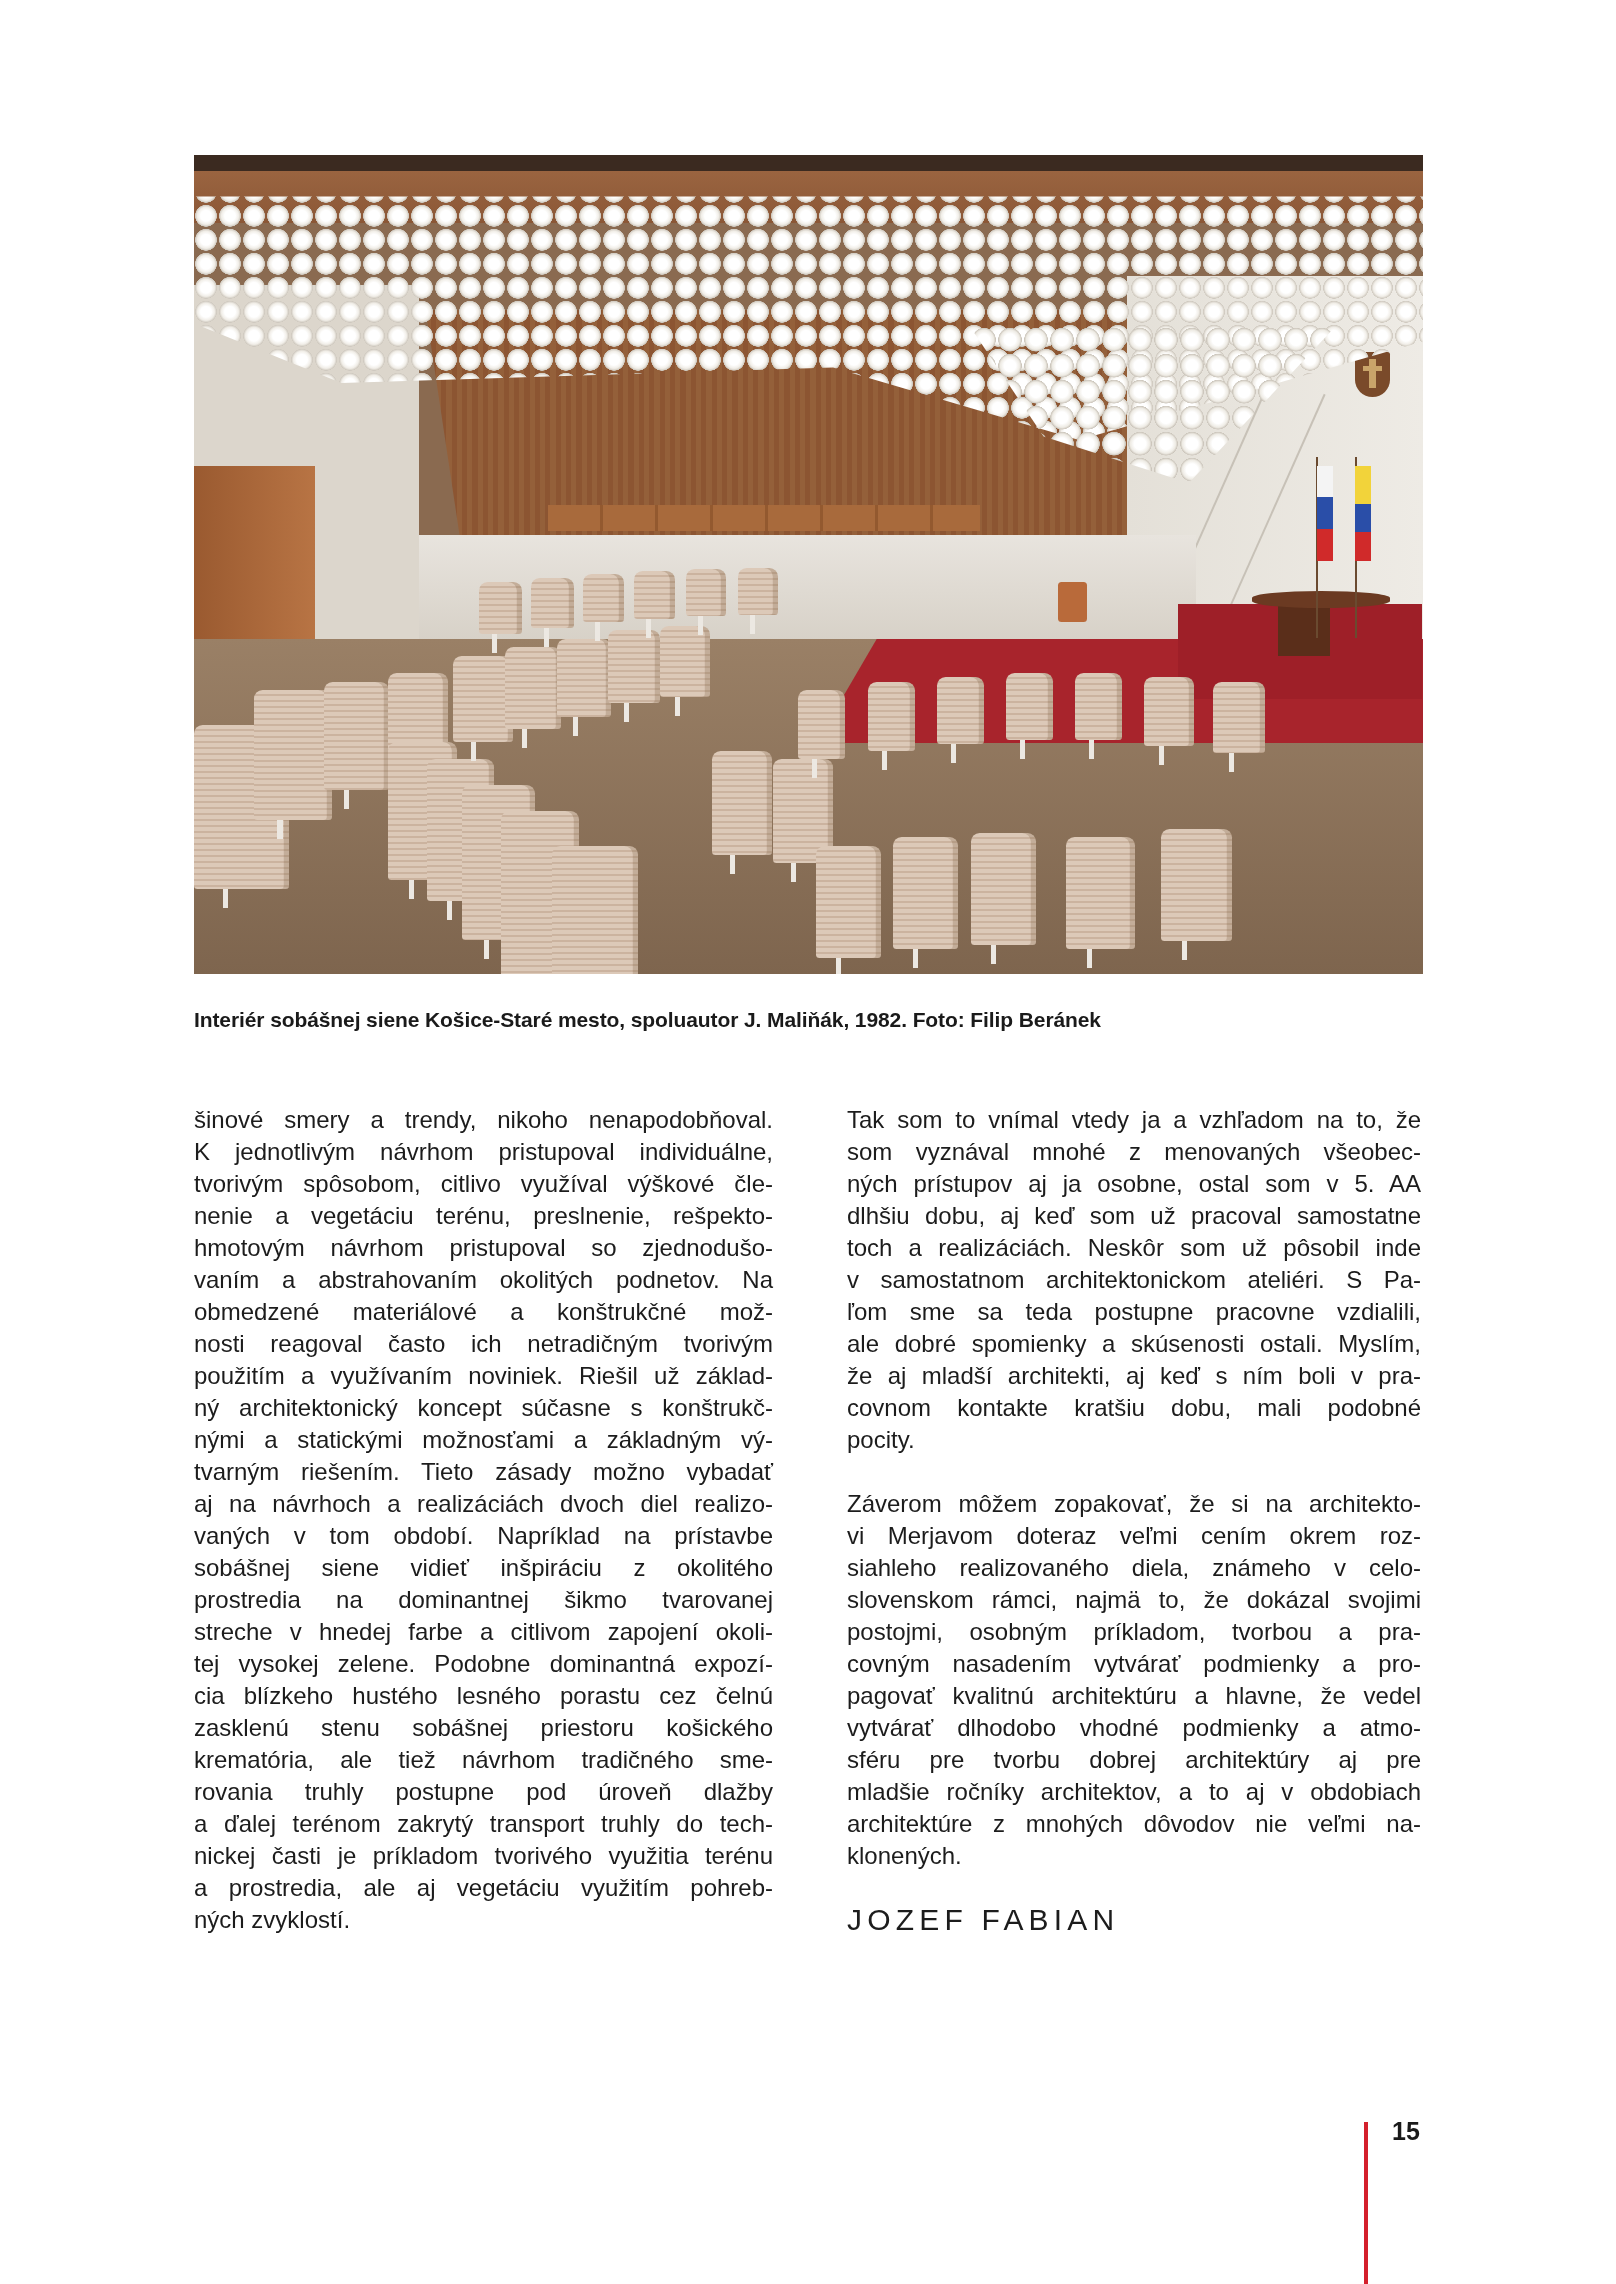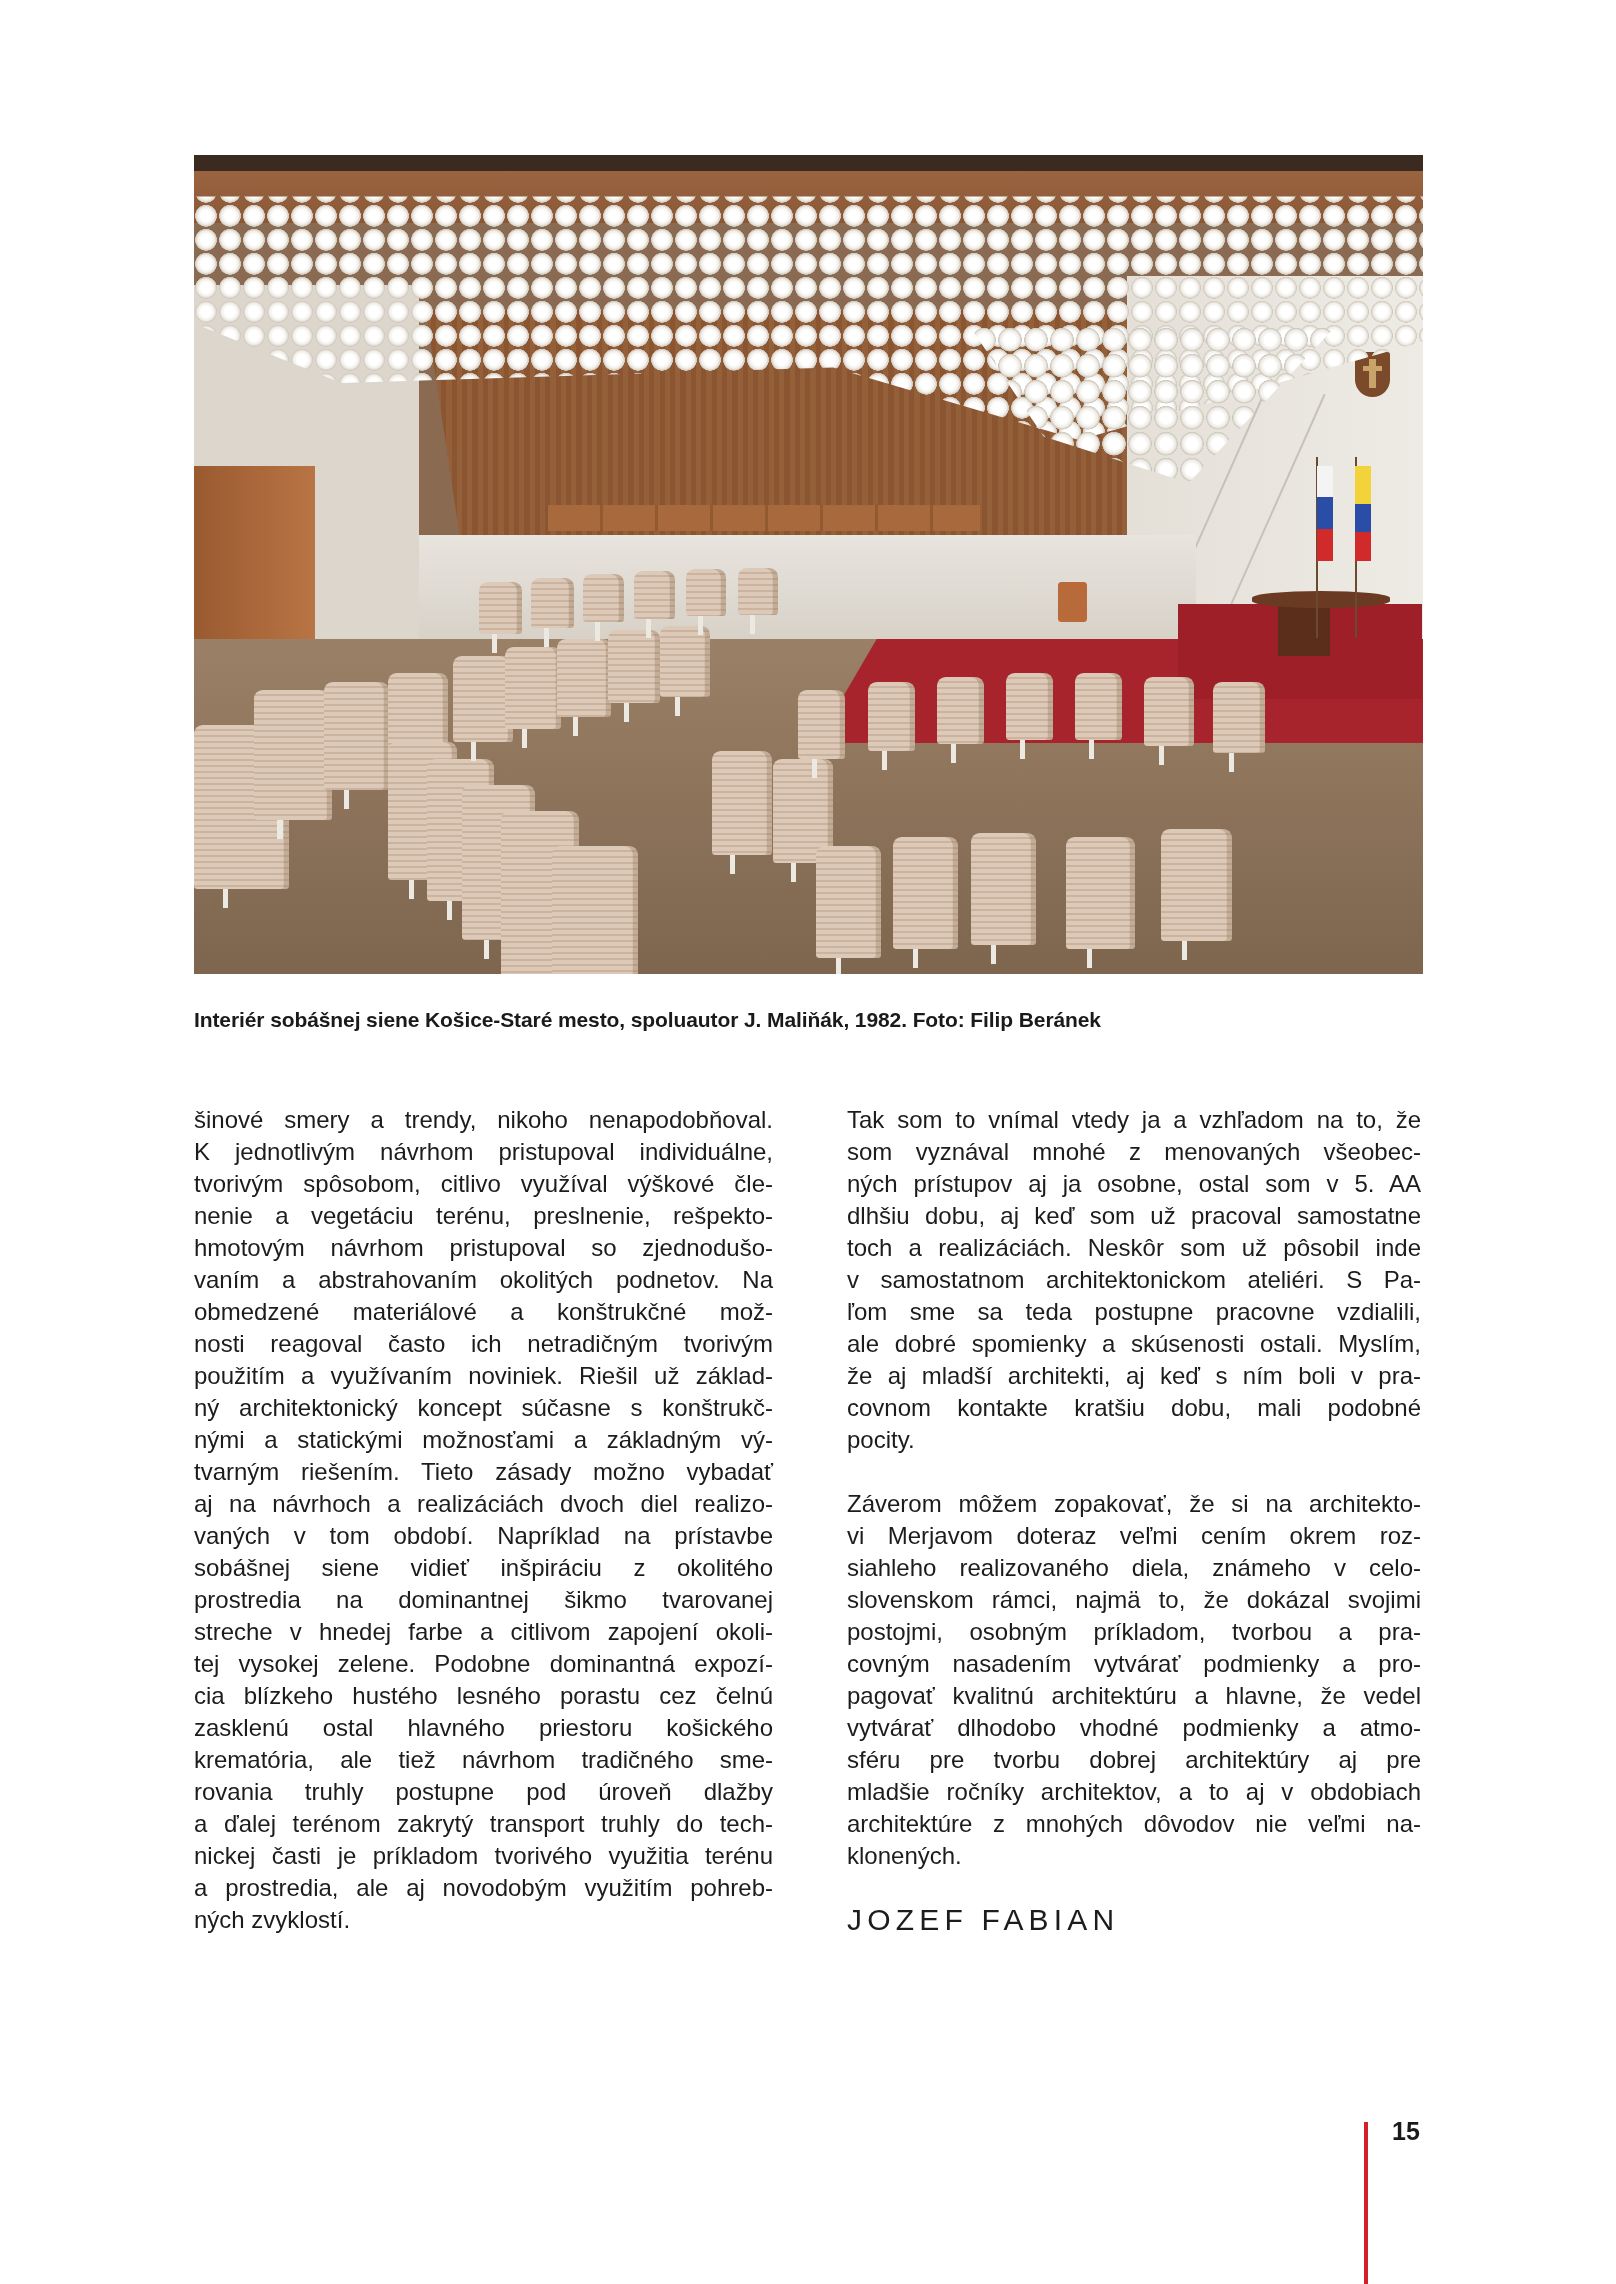--- a/index.html
+++ b/index.html
@@ -156,26 +156,26 @@
   <span class="line">ný architektonický koncept súčasne s konštrukč-</span>
   <span class="line">nými a statickými možnosťami a základným vý-</span>
   <span class="line">tvarným riešením. Tieto zásady možno vybadať</span>
   <span class="line">aj na návrhoch a realizáciách dvoch diel realizo-</span>
   <span class="line">vaných v tom období. Napríklad na prístavbe</span>
   <span class="line">sobášnej siene vidieť inšpiráciu z okolitého</span>
   <span class="line">prostredia na dominantnej šikmo tvarovanej</span>
   <span class="line">streche v hnedej farbe a citlivom zapojení okoli-</span>
   <span class="line">tej vysokej zelene. Podobne dominantná expozí-</span>
   <span class="line">cia blízkeho hustého lesného porastu cez čelnú</span>
-  <span class="line">zasklenú ostal hlavného priestoru košického</span>
+  <span class="line">zasklenú stenu sobášnej priestoru košického</span>
   <span class="line">krematória, ale tiež návrhom tradičného sme-</span>
   <span class="line">rovania truhly postupne pod úroveň dlažby</span>
   <span class="line">a ďalej terénom zakrytý transport truhly do tech-</span>
   <span class="line">nickej časti je príkladom tvorivého využitia terénu</span>
-  <span class="line">a prostredia, ale aj novodobým využitím pohreb-</span>
+  <span class="line">a prostredia, ale aj vegetáciu využitím pohreb-</span>
   <span class="line last">ných zvyklostí.</span>
 </div>
 
 <div class="col right">
   <div>
     <span class="line">Tak som to vnímal vtedy ja a vzhľadom na to, že</span>
     <span class="line">som vyznával mnohé z menovaných všeobec-</span>
     <span class="line">ných prístupov aj ja osobne, ostal som v 5. AA</span>
     <span class="line">dlhšiu dobu, aj keď som už pracoval samostatne</span>
     <span class="line">toch a realizáciách. Neskôr som už pôsobil inde</span>

